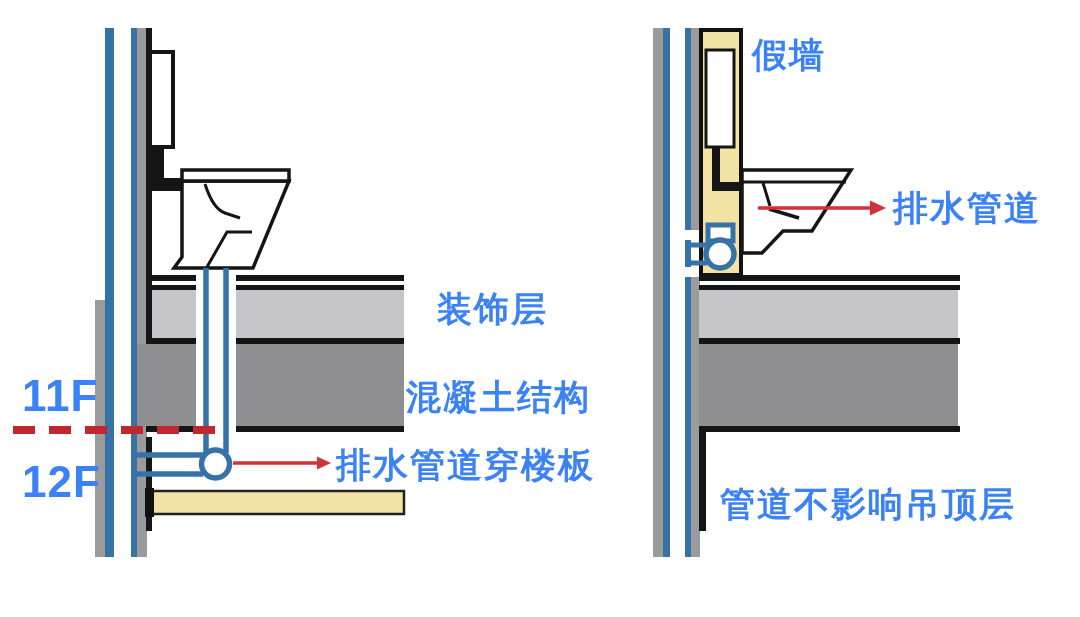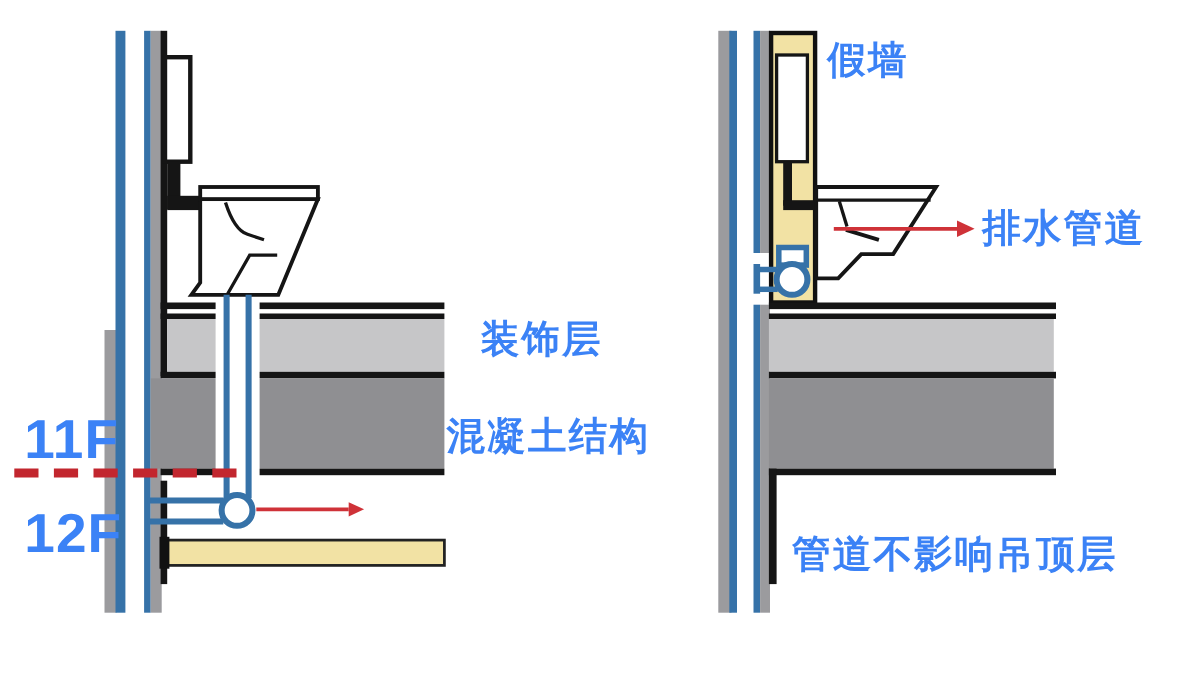--- a/index.html
+++ b/index.html
@@ -5,21 +5,21 @@
   html,body{margin:0;padding:0;background:#fff;}
   #stage{
     position:relative;width:1080px;height:617px;background:#ffffff;
     font-family:"Liberation Sans","DejaVu Sans",sans-serif;overflow:hidden;
   }
   #drawing{position:absolute;left:0;top:0;}
   .lbl{
     position:absolute;color:#3b82f6;font-weight:bold;line-height:1;
     font-size:35px;letter-spacing:2px;white-space:nowrap;
   }
-  .lbl.floor{font-size:50px;letter-spacing:1px;}
+  .lbl.floor{font-size:44px;letter-spacing:1px;}
 </style>
 </head>
 <body>
 
 <div id="stage">
 
   <svg id="drawing" width="1080" height="617" viewBox="0 0 1080 617">
 
     <g>
       <rect x="95" y="300" width="11" height="257" fill="#9b9b9e"></rect>
@@ -128,20 +128,21 @@
   </svg>
 
   <div class="lbl floor" style="left:22px;top:374px;">11F</div>
 
   <div class="lbl floor" style="left:22px;top:460px;text-align:right;">12F</div>
 
   <div class="lbl" style="left:397px;top:291px;margin-left:40px;">装饰层</div>
 
   <div class="lbl" style="left:406px;top:379px;">混凝土结构</div>
 
+  <div class="lbl" style="left:336px;top:447px;">排水管道穿楼板</div>
 
 
   <div class="lbl" style="left:752px;top:37px;">假墙</div>
 
   <div class="lbl" style="left:720px;top:486px;">管道不影响吊顶层</div>
 
   <div class="lbl" style="left:893px;top:190px;">排水管道</div>
 </div>
 
 </body></html>

